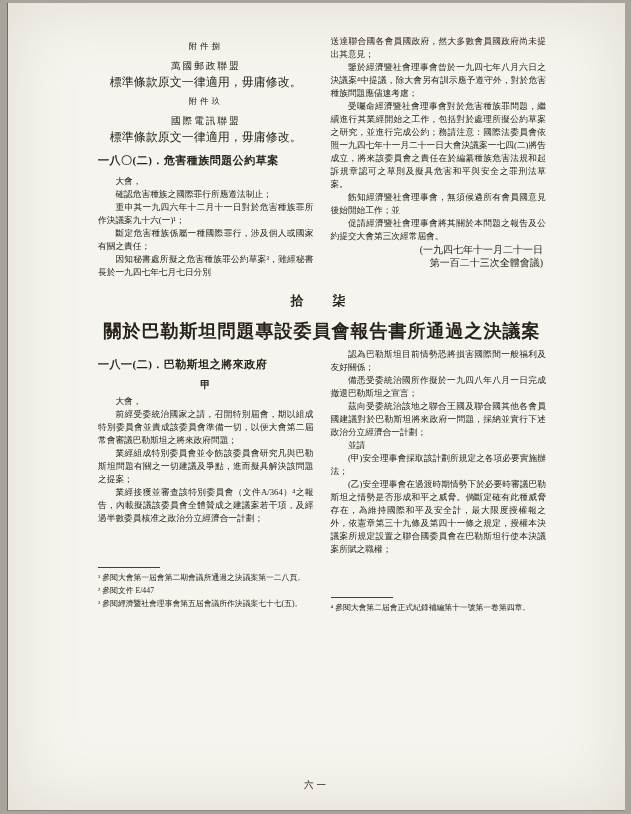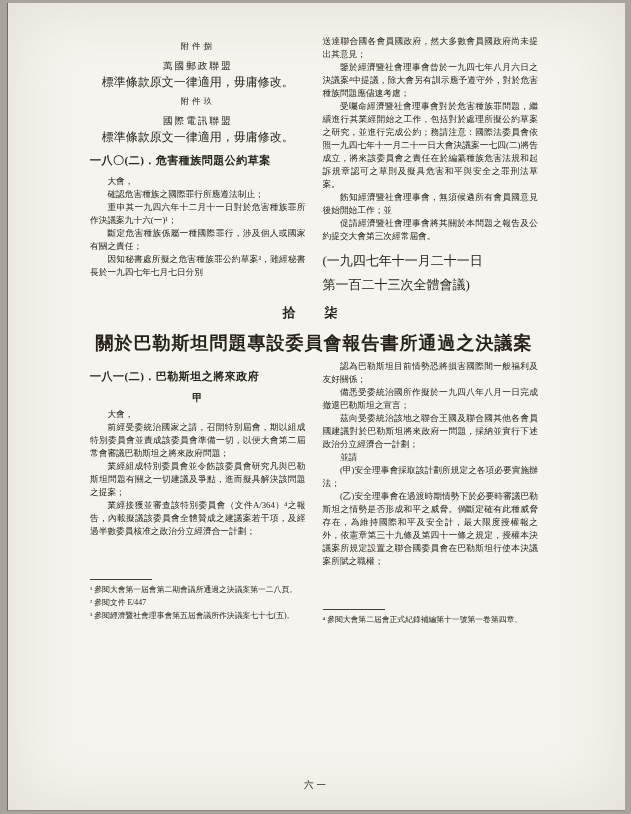--- a/index.html
+++ b/index.html
@@ -8,32 +8,32 @@
     background:#a8a49b;
     font-family:"Liberation Serif","DejaVu Serif",serif;
     color:#28231a;
   }
   .page{
     position:absolute;left:7px;top:3px;width:617px;height:807px;
     background:#f6f4ee;
     border-left:1px solid #6f6c64;border-bottom:1px solid #8c897f;
     box-shadow:inset 0 0 70px rgba(125,115,95,.18);
   }
-  .content{position:absolute;left:82px;top:32px;width:448px}
+  .content{position:absolute;left:90px;top:32px;width:448px}
   .cols{display:flex;gap:17px}
   .col{flex:1;min-width:0}
   p,h2,h3{margin:0}
   .center{text-align:center}
   .annex-label{font-size:8.5px;line-height:13px;margin-top:5px;letter-spacing:3px}
   .annex-title{font-size:9.6px;font-weight:normal;line-height:15px;margin-top:5px;letter-spacing:2px}
   .annex-note{font-size:12px;line-height:13px;margin-top:3px;margin-bottom:6px}
   .res-heading{font-size:11px;font-weight:bold;line-height:15.5px;margin:9px 0 6px;letter-spacing:.5px;text-align:justify}
   .body{font-size:8.7px;line-height:13px;text-align:justify;text-indent:2em}
   .cont{text-indent:0}
-  .date-line{font-size:13px;line-height:13px;padding-right:3px;margin-top:11px}
+  .date-line{font-size:10px;line-height:13px;text-align:right;padding-right:3px;margin-top:0}
   .part-number{font-size:13px;font-weight:bold;text-align:center;margin-top:13px;letter-spacing:8px}
   .big-title{font-size:18px;font-weight:bold;text-align:center;margin:9px 0 5px;letter-spacing:1px}
   .part-label{font-size:10px;font-weight:bold;margin:5px 0 3px;text-align:center;letter-spacing:1px}
   .footnotes-row{margin-top:11px}
   .fn-rule{width:62px;border-top:1px solid #454033;margin-bottom:4px}
   .fn{font-size:7.8px;line-height:11.2px;text-align:justify;padding-left:1em;text-indent:-1em;margin-bottom:2px}
   .fn-right{margin-top:30px}
   .page-number{position:absolute;left:0;right:0;bottom:18px;text-align:center;font-size:9.5px;letter-spacing:3px}
 </style>
 </head>

